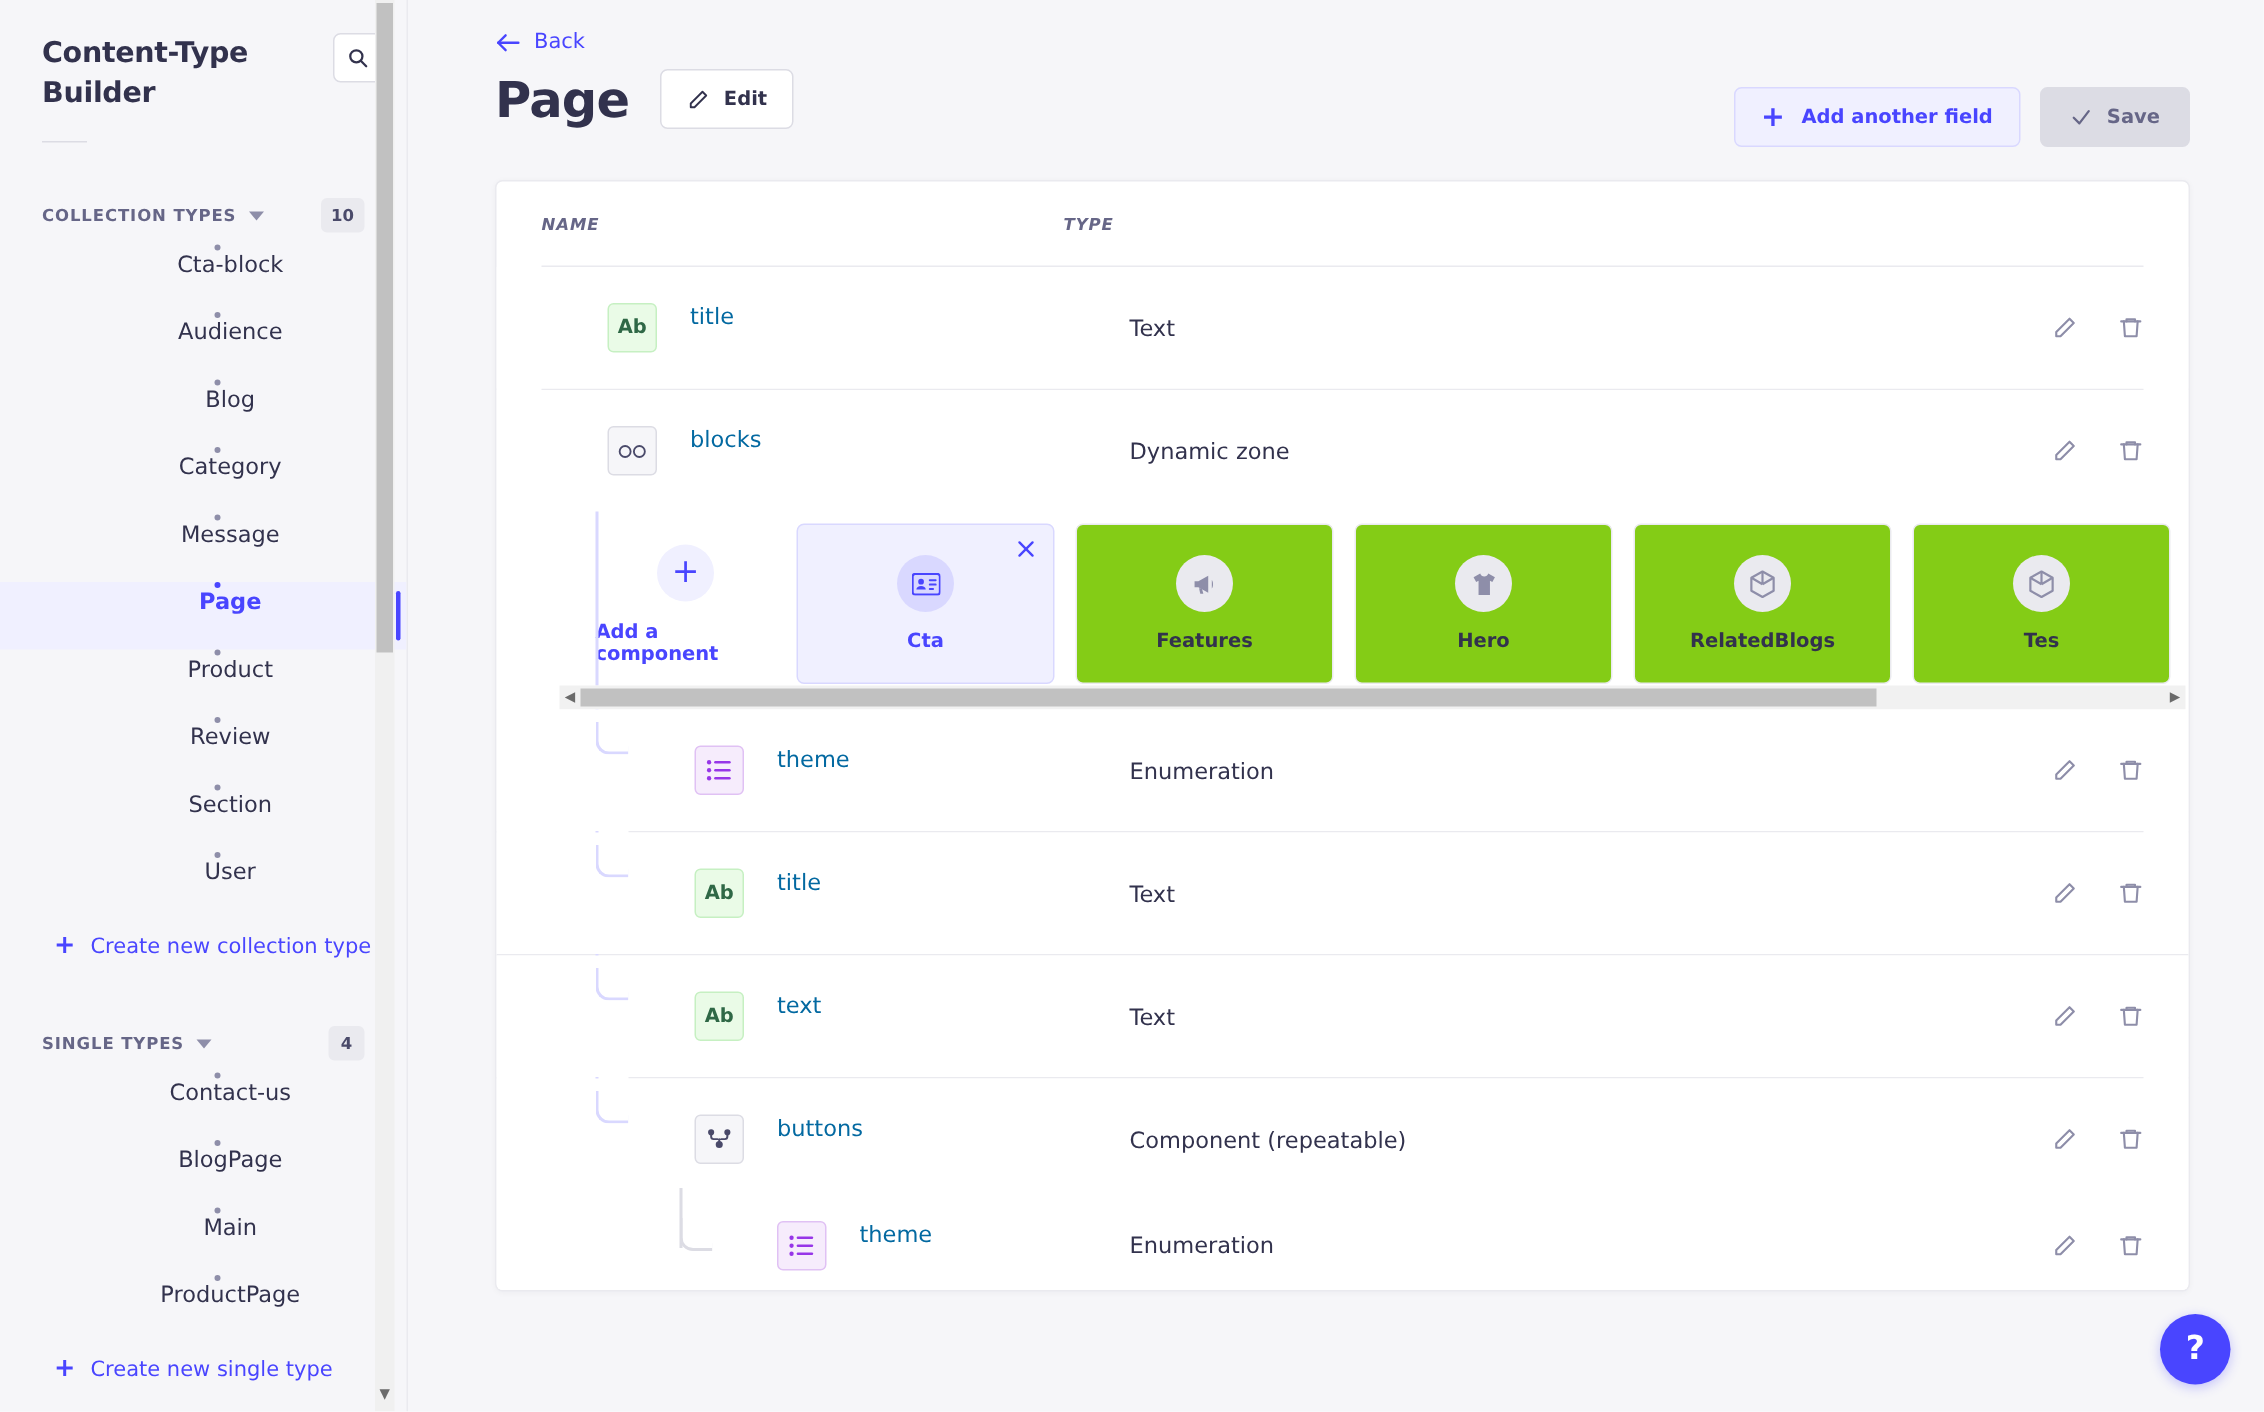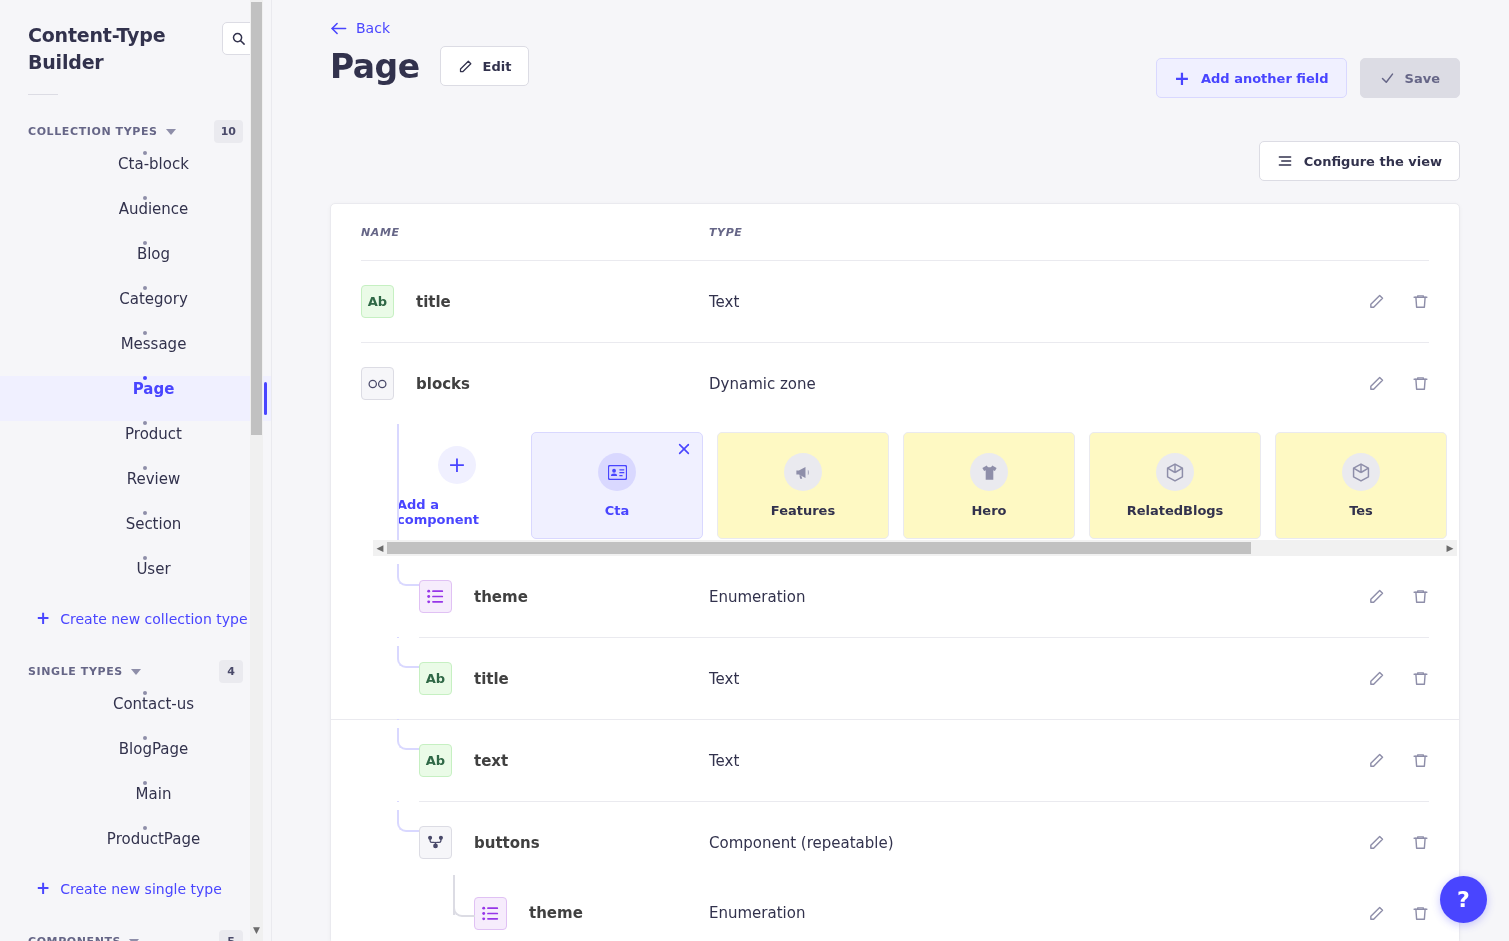--- a/index.html
+++ b/index.html
@@ -33,21 +33,21 @@
   .sb-search {
     width: 33px; height: 33px; border-radius: 5px;
     background: #ffffff; border: 1px solid #dcdce4;
     display: flex; align-items: center; justify-content: center;
     cursor: pointer; flex: 0 0 33px;
   }
   .sb-divider {
     margin: 18px 0 0 28px; width: 30px; height: 1px; background: #dcdce4;
   }
   .sb-section {
-    margin-top: 26px;
+    margin-top: 38px;
   }
   .sb-section-head {
     display: flex; align-items: center; justify-content: space-between;
     padding: 0 28px 0 28px; height: 22px;
   }
   .sb-section-label {
     font-size: 11px; font-weight: 700; letter-spacing: 0.6px;
     color: #666687; text-transform: uppercase;
     display: flex; align-items: center; gap: 8px;
   }
@@ -147,23 +147,23 @@
   }
   .col-name { width: 348px; flex: 0 0 348px; }
   .col-type { flex: 1; }
   .row-sep { height: 1px; background: #eaeaef; margin: 0 30px; }
   .row-sep.full { margin: 0; }
 
   .trow {
     display: flex; align-items: center; height: 81px;
     padding-left: 30px; position: relative; background: #ffffff;
   }
-  .trow .namecell { width: 348px; flex: 0 0 348px; display: flex; align-items: center; gap: 22px; }
+  .trow .namecell { width: 348px; flex: 0 0 348px; display: flex; align-items: flex-start; gap: 22px; margin-left: 44px; }
   .trow .typecell { flex: 1; font-size: 15px; color: #32324d; }
-  .fname { font-size: 15px; font-weight: 700; color: #404040; }
+  .fname { font-size: 15px; font-weight: 400; color: #0369a1; }
   .ficon {
     width: 33px; height: 33px; border-radius: 4px;
     display: flex; align-items: center; justify-content: center; flex: 0 0 33px;
   }
   .ficon.text { background: #eafbe7; border: 1px solid #c6f0c2; color: #2f6846;
                 font-size: 13px; font-weight: 700; }
   .ficon.dz { background: #f6f6f9; border: 1px solid #dcdce4; color: #666687; }
   .ficon.enum { background: #f6ecfc; border: 1px solid #e0c1f4; color: #9736e8; }
   .ficon.comp { background: #f6f6f9; border: 1px solid #dcdce4; color: #4a4a6a; }
   .rowactions {
@@ -208,21 +208,21 @@
     align-items: center; justify-content: center; gap: 13px; cursor: pointer;
   }
   .addcomp .circ {
     width: 38px; height: 38px; border-radius: 50%; background: #f0f0ff;
     display: flex; align-items: center; justify-content: center;
     color: #4945ff; font-size: 22px; line-height: 1; font-weight: 500;
   }
   .addcomp .lbl { font-size: 13px; font-weight: 700; color: #4945ff; }
   .ccard {
     width: 172px; flex: 0 0 172px; height: 107px; border-radius: 5px;
-    background: #fef9c3; border: 1px solid #eaeaef; position: relative;
+    background: #84cc16; border: 1px solid #eaeaef; position: relative;
     display: flex; flex-direction: column; align-items: center; justify-content: center;
     gap: 12px; cursor: pointer;
   }
   .ccard .circ {
     width: 38px; height: 38px; border-radius: 50%; background: #eaeaef;
     display: flex; align-items: center; justify-content: center; color: #8e8ea9;
   }
   .ccard .lbl { font-size: 13px; font-weight: 700; color: #32324d; text-align: right; }
   .ccard.selected { background: #f0f0ff; border: 1px solid #d9d8ff; }
   .ccard.selected .circ { background: #d9d8ff; color: #4945ff; }
@@ -404,30 +404,20 @@
         </div>
         <div class="btn-save">
           <svg width="15" height="15" viewBox="0 0 24 24" fill="none" stroke="#666687" stroke-width="2.4" stroke-linecap="round" stroke-linejoin="round">
             <polyline points="4,12 10,18 20,5"></polyline>
           </svg>
           <span>Save</span>
         </div>
       </div>
     </div>
 
-    <div class="configure-row">
-      <div class="btn-configure">
-        <svg width="16" height="14" viewBox="0 0 20 16" fill="none" stroke="#32324d" stroke-width="2" stroke-linecap="round">
-          <line x1="3" y1="3" x2="17" y2="3"></line>
-            <line x1="6" y1="8" x2="17" y2="8"></line>
-            <line x1="3" y1="13" x2="17" y2="13"></line>
-        </svg>
-        <span>Configure the view</span>
-      </div>
-    </div>
 
     <section class="card">
       <div class="thead">
         <div class="th col-name">NAME</div>
         <div class="th col-type">TYPE</div>
       </div>
       <div class="row-sep"></div>
 
       <div class="trow">
         <div class="namecell">

